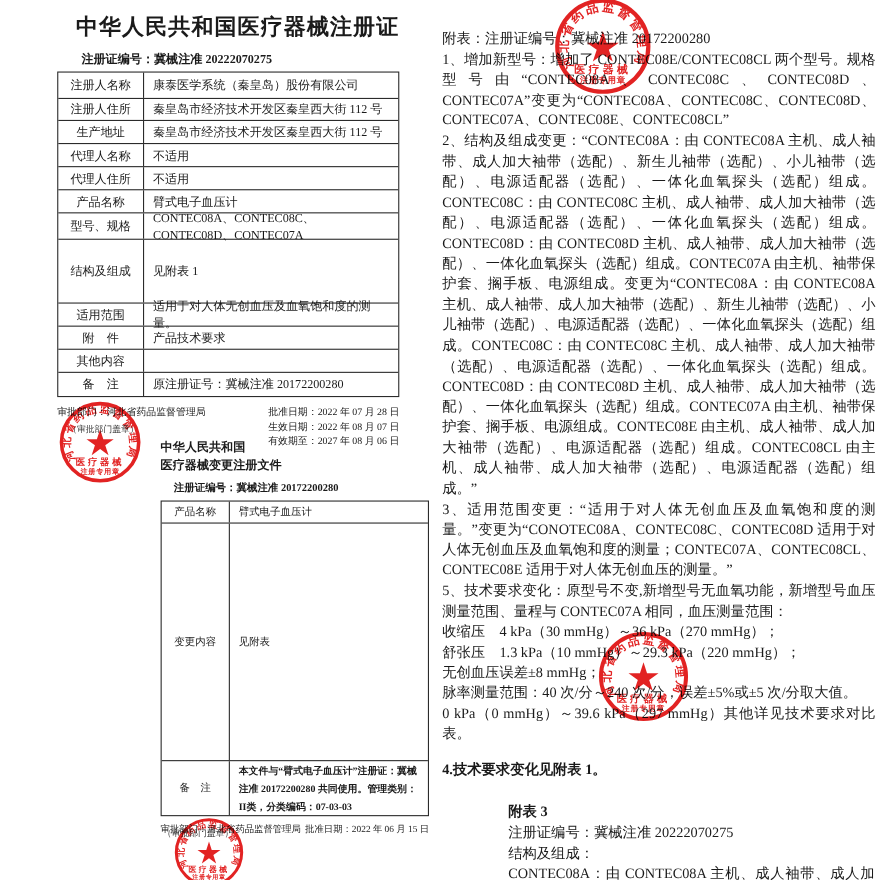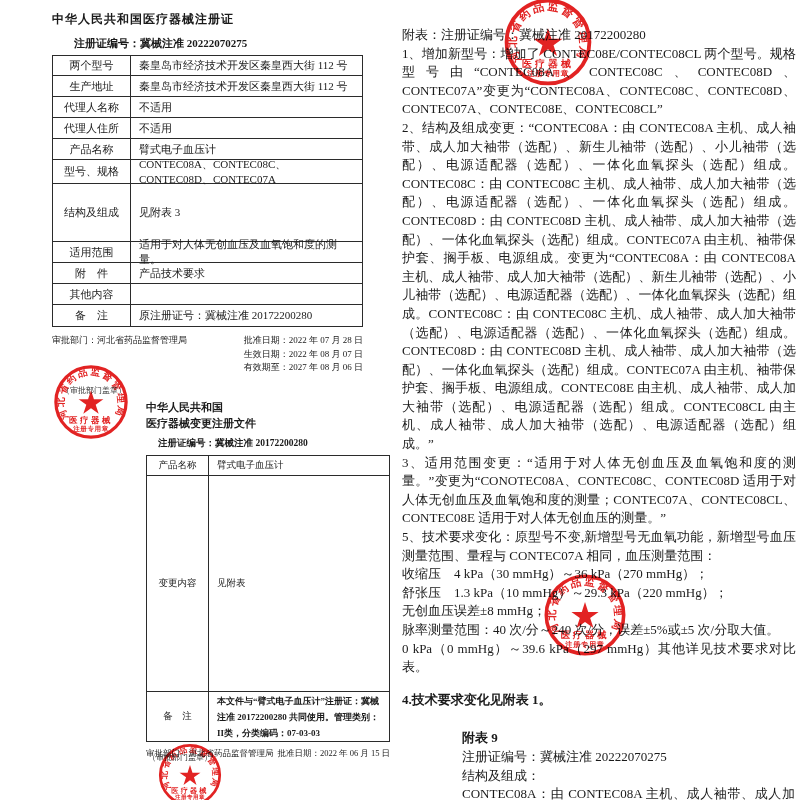--- a/index.html
+++ b/index.html
@@ -3,21 +3,21 @@
 <meta charset="utf-8">
 <style>
   html,body{margin:0;padding:0;}
   body{
     width:800px;height:800px;position:relative;overflow:hidden;
     background:#ffffff;color:#1a1a1a;
     font-family:"Liberation Serif","DejaVu Serif",serif;
   }
   
   .cert1{position:absolute;left:52px;top:11px;width:311px;}
-  .c1-title{text-align:left;font-size:12px;font-weight:bold;letter-spacing:1px;white-space:nowrap;}
+  .c1-title{text-align:right;font-size:20px;font-weight:bold;letter-spacing:1px;white-space:nowrap;}
   .c1-reg{margin:8px 0 4px 22px;font-size:11px;font-weight:bold;}
   .ctable{border:1px solid #2b2b2b;}
   .trow{display:flex;border-bottom:1px solid #2b2b2b;box-sizing:border-box;}
   .trow:last-child{border-bottom:none;}
   .tlabel{flex:0 0 78px;border-right:1px solid #2b2b2b;display:flex;align-items:center;
           justify-content:center;font-size:11px;text-align:center;box-sizing:border-box;}
   .tvalue{flex:1;display:flex;align-items:center;padding:2px 8px;font-size:11px;box-sizing:border-box;}
   .c1-footer{display:flex;justify-content:space-between;margin-top:7px;font-size:9px;}
   .dates div{line-height:13.5px;}
   
@@ -52,22 +52,26 @@
   #stamp3{left:502px;top:-4px;width:92px;height:92px;}
   #stamp4{left:542px;top:572px;width:86px;height:86px;}
 </style>
 </head>
 <body>
 
 <div class="cert1">
   <div class="c1-title">中华人民共和国医疗器械注册证</div>
   <div class="c1-reg">注册证编号：冀械注准 20222070275</div>
   <div class="ctable">
+    <div class="trow" style="height:24px">
+      <div class="tlabel">注册人名称</div>
+      <div class="tvalue">康泰医学系统（秦皇岛）股份有限公司</div>
+    </div>
     <div class="trow" style="height:20px">
-      <div class="tlabel">两个型号</div>
+      <div class="tlabel">注册人住所</div>
       <div class="tvalue">秦皇岛市经济技术开发区秦皇西大街 112 号</div>
     </div>
     <div class="trow" style="height:21px">
       <div class="tlabel">生产地址</div>
       <div class="tvalue">秦皇岛市经济技术开发区秦皇西大街 112 号</div>
     </div>
     <div class="trow" style="height:21px">
       <div class="tlabel">代理人名称</div>
       <div class="tvalue">不适用</div>
     </div>
@@ -78,21 +82,21 @@
     <div class="trow" style="height:21px">
       <div class="tlabel">产品名称</div>
       <div class="tvalue">臂式电子血压计</div>
     </div>
     <div class="trow" style="height:24px">
       <div class="tlabel">型号、规格</div>
       <div class="tvalue">CONTEC08A、CONTEC08C、CONTEC08D、CONTEC07A</div>
     </div>
     <div class="trow" style="height:58px">
       <div class="tlabel">结构及组成</div>
-      <div class="tvalue">见附表 3</div>
+      <div class="tvalue">见附表 1</div>
     </div>
     <div class="trow" style="height:21px">
       <div class="tlabel">适用范围</div>
       <div class="tvalue">适用于对人体无创血压及血氧饱和度的测量。</div>
     </div>
     <div class="trow" style="height:21px">
       <div class="tlabel">附　件</div>
       <div class="tvalue">产品技术要求</div>
     </div>
     <div class="trow" style="height:21px">
@@ -148,21 +152,21 @@
       <p>3、适用范围变更：“适用于对人体无创血压及血氧饱和度的测量。”变更为“CONOTEC08A、CONTEC08C、CONTEC08D 适用于对人体无创血压及血氧饱和度的测量；CONTEC07A、CONTEC08CL、CONTEC08E 适用于对人体无创血压的测量。”</p>
       <p>5、技术要求变化：原型号不变,新增型号无血氧功能，新增型号血压测量范围、量程与 CONTEC07A 相同，血压测量范围：</p>
       <p>收缩压　4 kPa（30 mmHg）～36 kPa（270 mmHg）；</p>
       <p>舒张压　1.3 kPa（10 mmHg）～29.3 kPa（220 mmHg）；</p>
       <p>无创血压误差±8 mmHg；</p>
       <p>脉率测量范围：40 次/分～240 次/分，误差±5%或±5 次/分取大值。</p>
       <p>0 kPa（0 mmHg）～39.6 kPa（297 mmHg）其他详见技术要求对比表。</p>
     </div>
   <p class="gap-top">4.技术要求变化见附表 1。</p>
   <div class="appendix">
-    <p class="appendix-title">附表 9</p>
+    <p class="appendix-title">附表 3</p>
     <div>
         <p>注册证编号：冀械注准 20222070275</p>
         <p>结构及组成：</p>
         <p>CONTEC08A：由 CONTEC08A 主机、成人袖带、成人加大袖带（选配）、新生儿袖带（选配）、小儿袖带（选配）、电源适配器（选配）、一体化血氧探头（选配）组成。</p>
       </div>
   </div>
 </div>
 
 <div class="stamp" id="stamp1">
   <svg viewBox="0 0 120 120">

